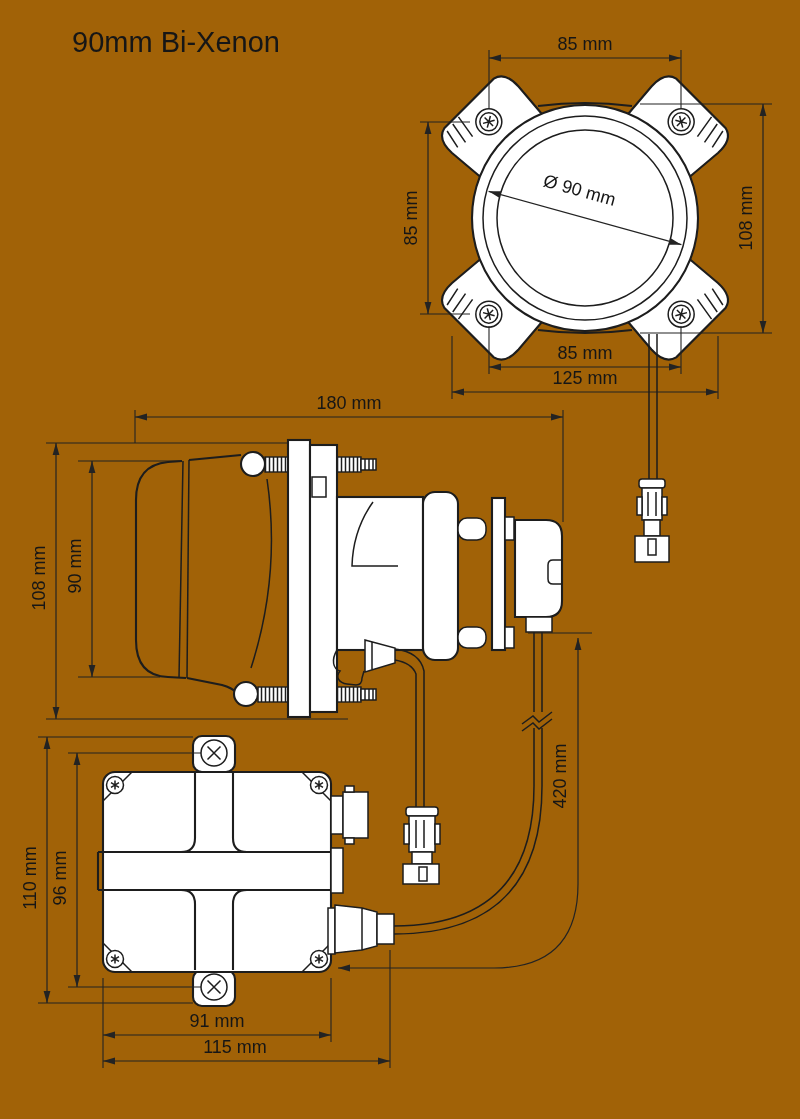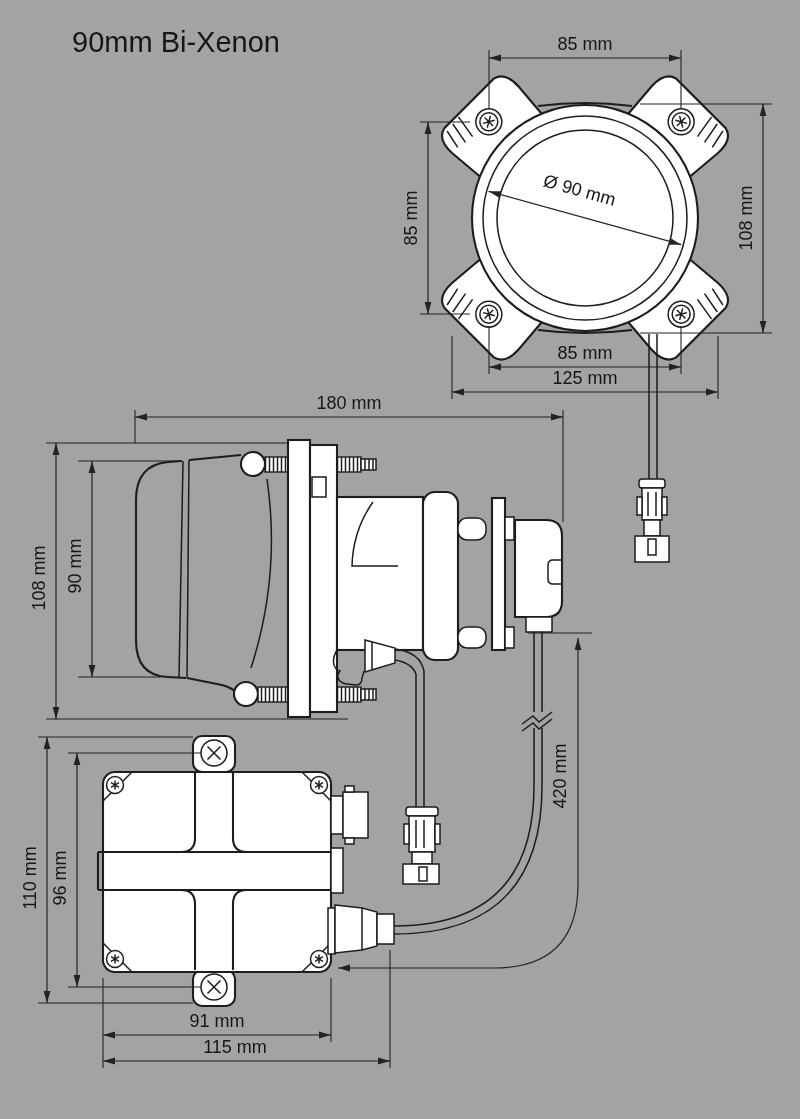--- a/index.html
+++ b/index.html
@@ -1,16 +1,16 @@
 <!DOCTYPE html>
 <html><head>
 <meta charset="utf-8">
 <style>
   html,body{margin:0;padding:0;background:#ffffff;}
-  .page{width:800px;height:1119px;background:#a3a3a3;position:relative;overflow:hidden;}
+  .page{width:800px;height:1119px;background:#a16207;position:relative;overflow:hidden;}
   svg{display:block;}
   text{font-family:"Liberation Sans","DejaVu Sans",sans-serif;fill:#161616;}
   .title-text{font-size:29px;}
   .dim-label{font-size:18px;}
   .ol{fill:none;stroke:#1d1d1d;stroke-width:2.1;}
   .olf{fill:#ffffff;stroke:#1d1d1d;stroke-width:2.1;}
   .ol2{fill:none;stroke:#1d1d1d;stroke-width:1.5;}
   .ol2f{fill:#ffffff;stroke:#1d1d1d;stroke-width:1.5;}
   .dim{fill:none;stroke:#232323;stroke-width:1.2;}
   .ext{fill:none;stroke:#232323;stroke-width:1.1;}

